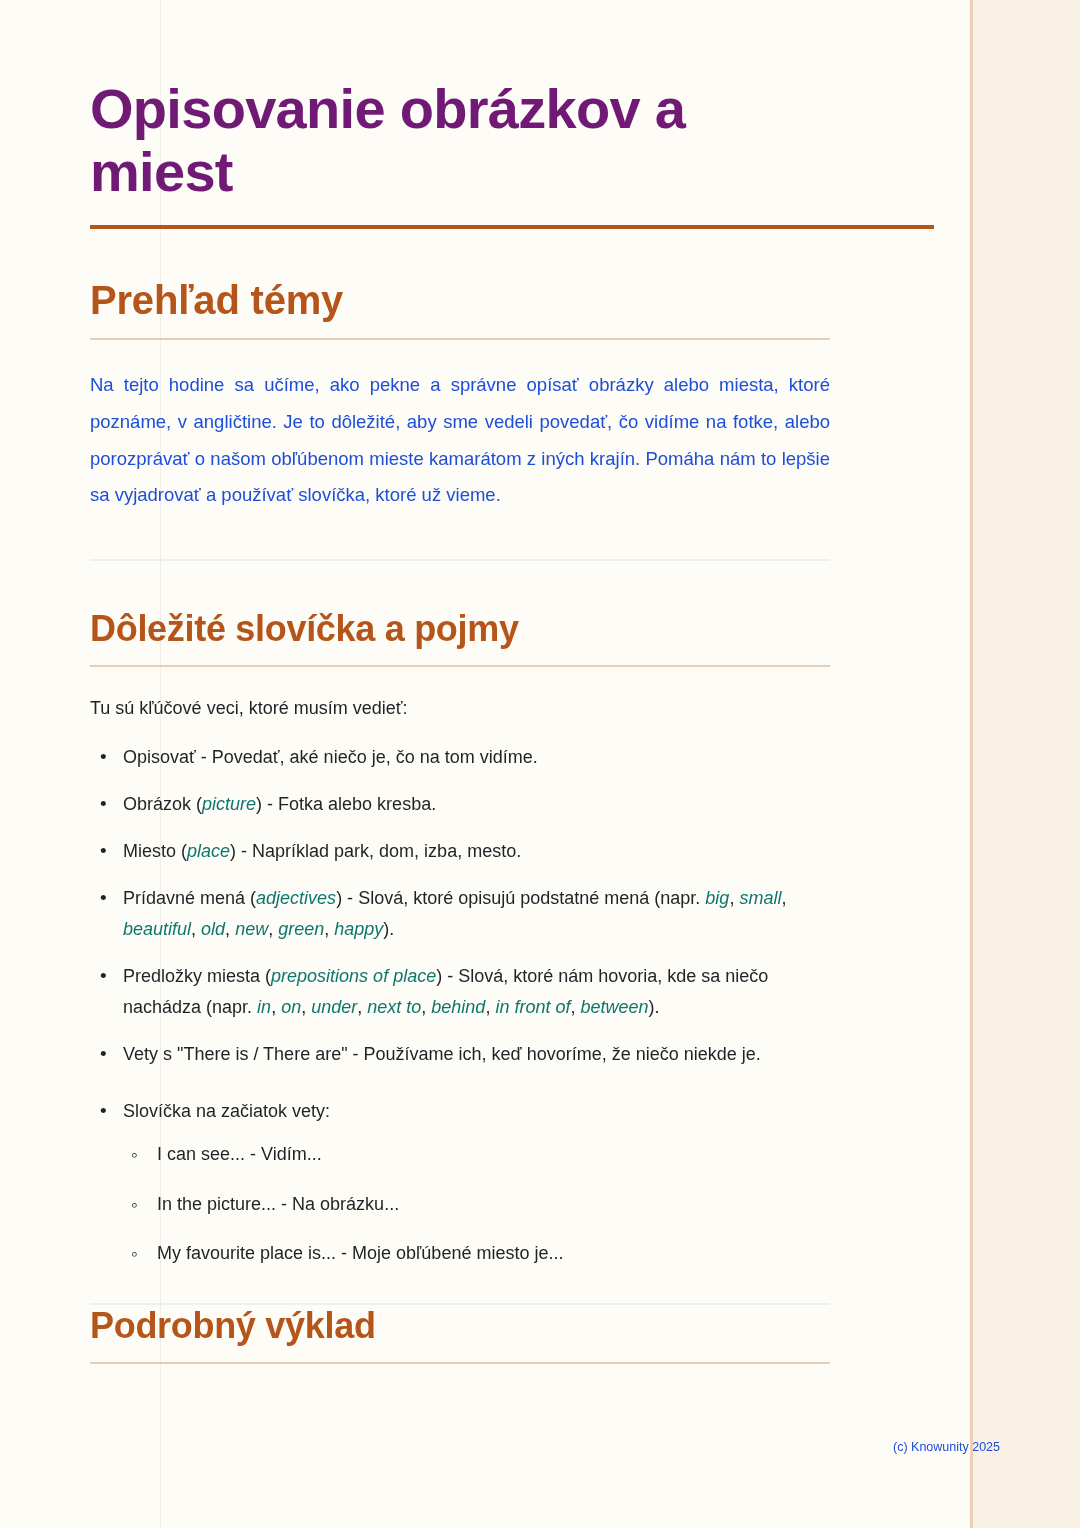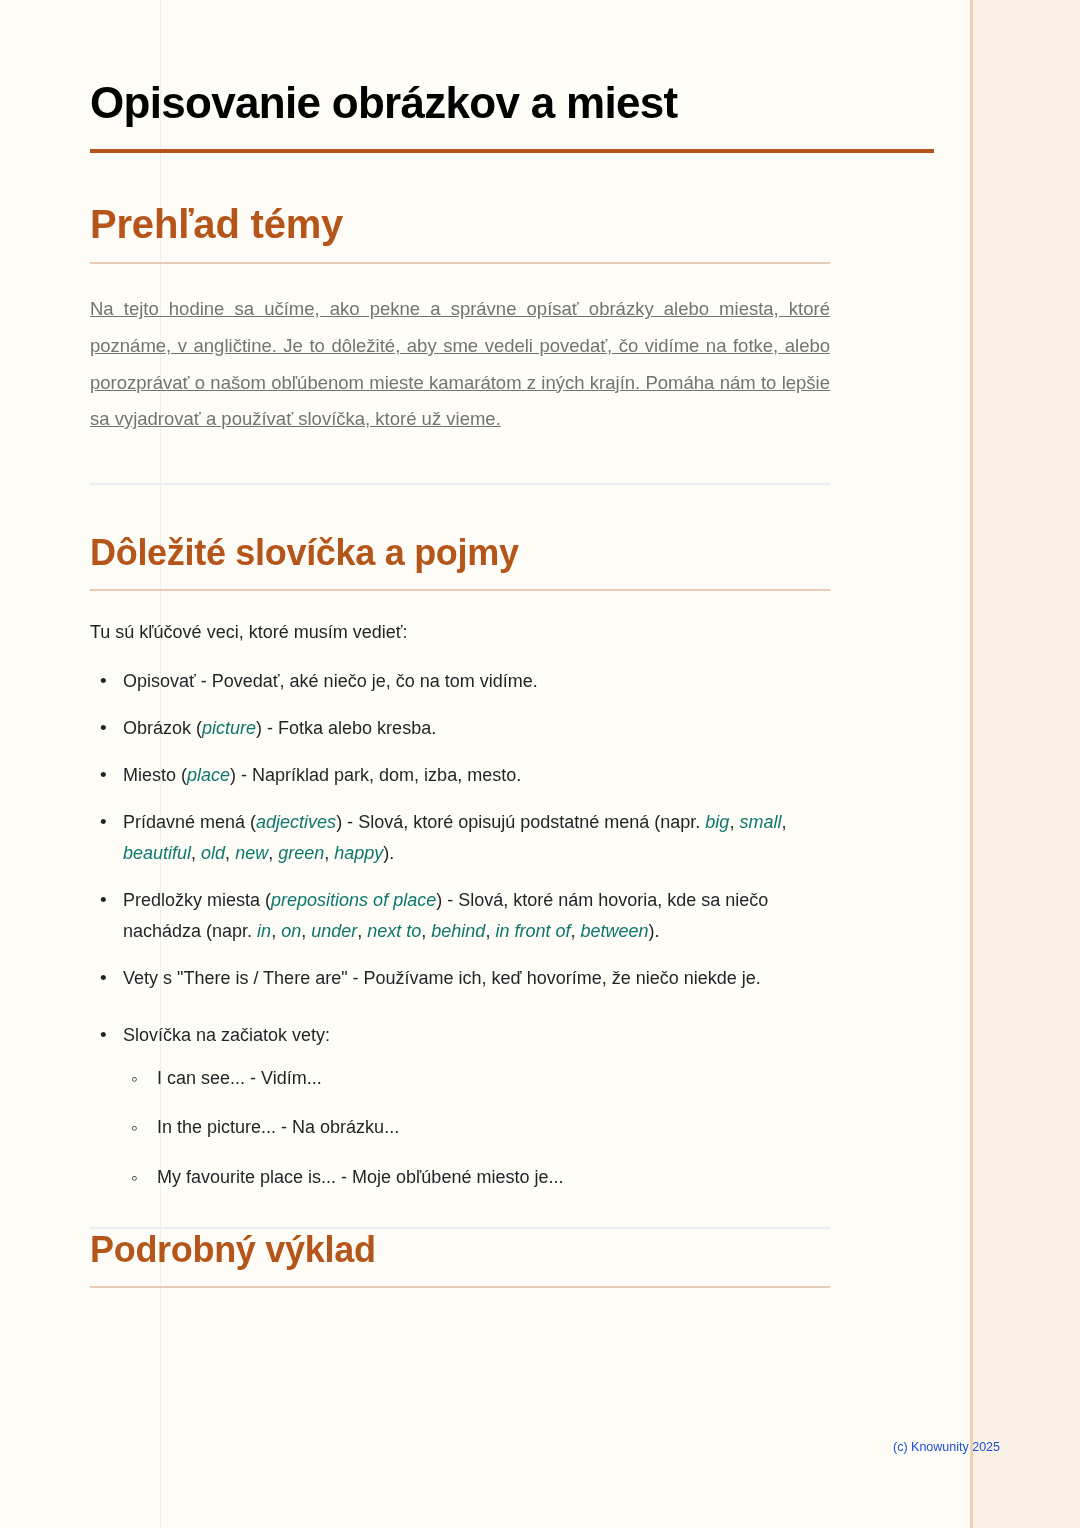--- a/index.html
+++ b/index.html
@@ -44,23 +44,23 @@
     padding: 78px 0 0 0;
   }
 
   .content {
     margin-left: 90px;
     width: 740px;
   }
 
   
   .doc-title {
-    font-size: 44px;
+    font-size: 56px;
     font-weight: bold;
-    color: #000000;
+    color: #701a75;
     letter-spacing: -0.7px;
     line-height: 1.12;
     margin: 0;
   }
   .title-rule {
     margin-top: 22px;
     width: 844px;
     height: 4px;
     background: #b5551a;
   }
@@ -84,24 +84,23 @@
     margin-top: 15px;
     width: 740px;
     height: 2px;
     background: #e8cdb4;
   }
 
   
   .para {
     font-size: 18.5px;
     line-height: 1.98;
-    color: #737373;
+    color: #1d4ed8;
     text-align: justify;
     margin: 27px 0 0 0;
-    text-decoration: underline;
   }
   .lead {
     font-size: 18px;
     line-height: 1.75;
     color: #1f2226;
     margin: 26px 0 0 0;
   }
 
   
   .soft-sep {

